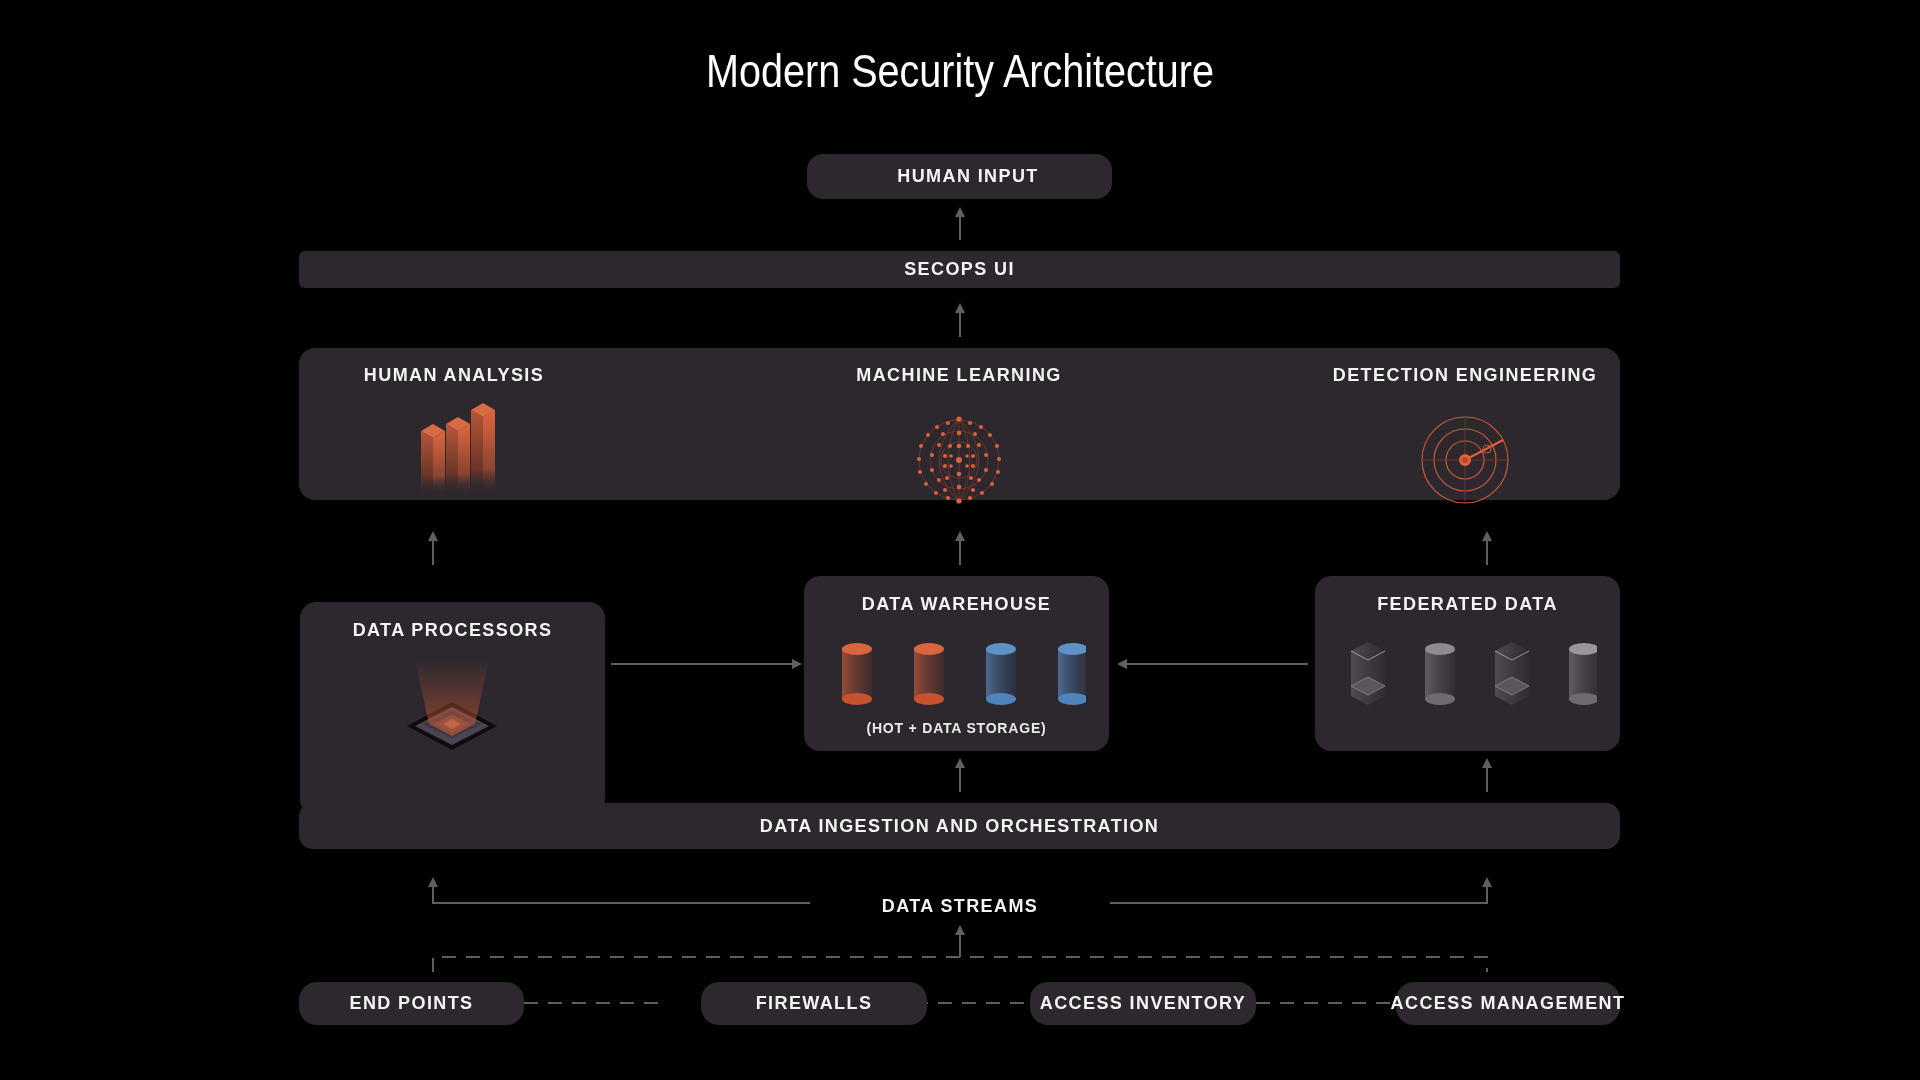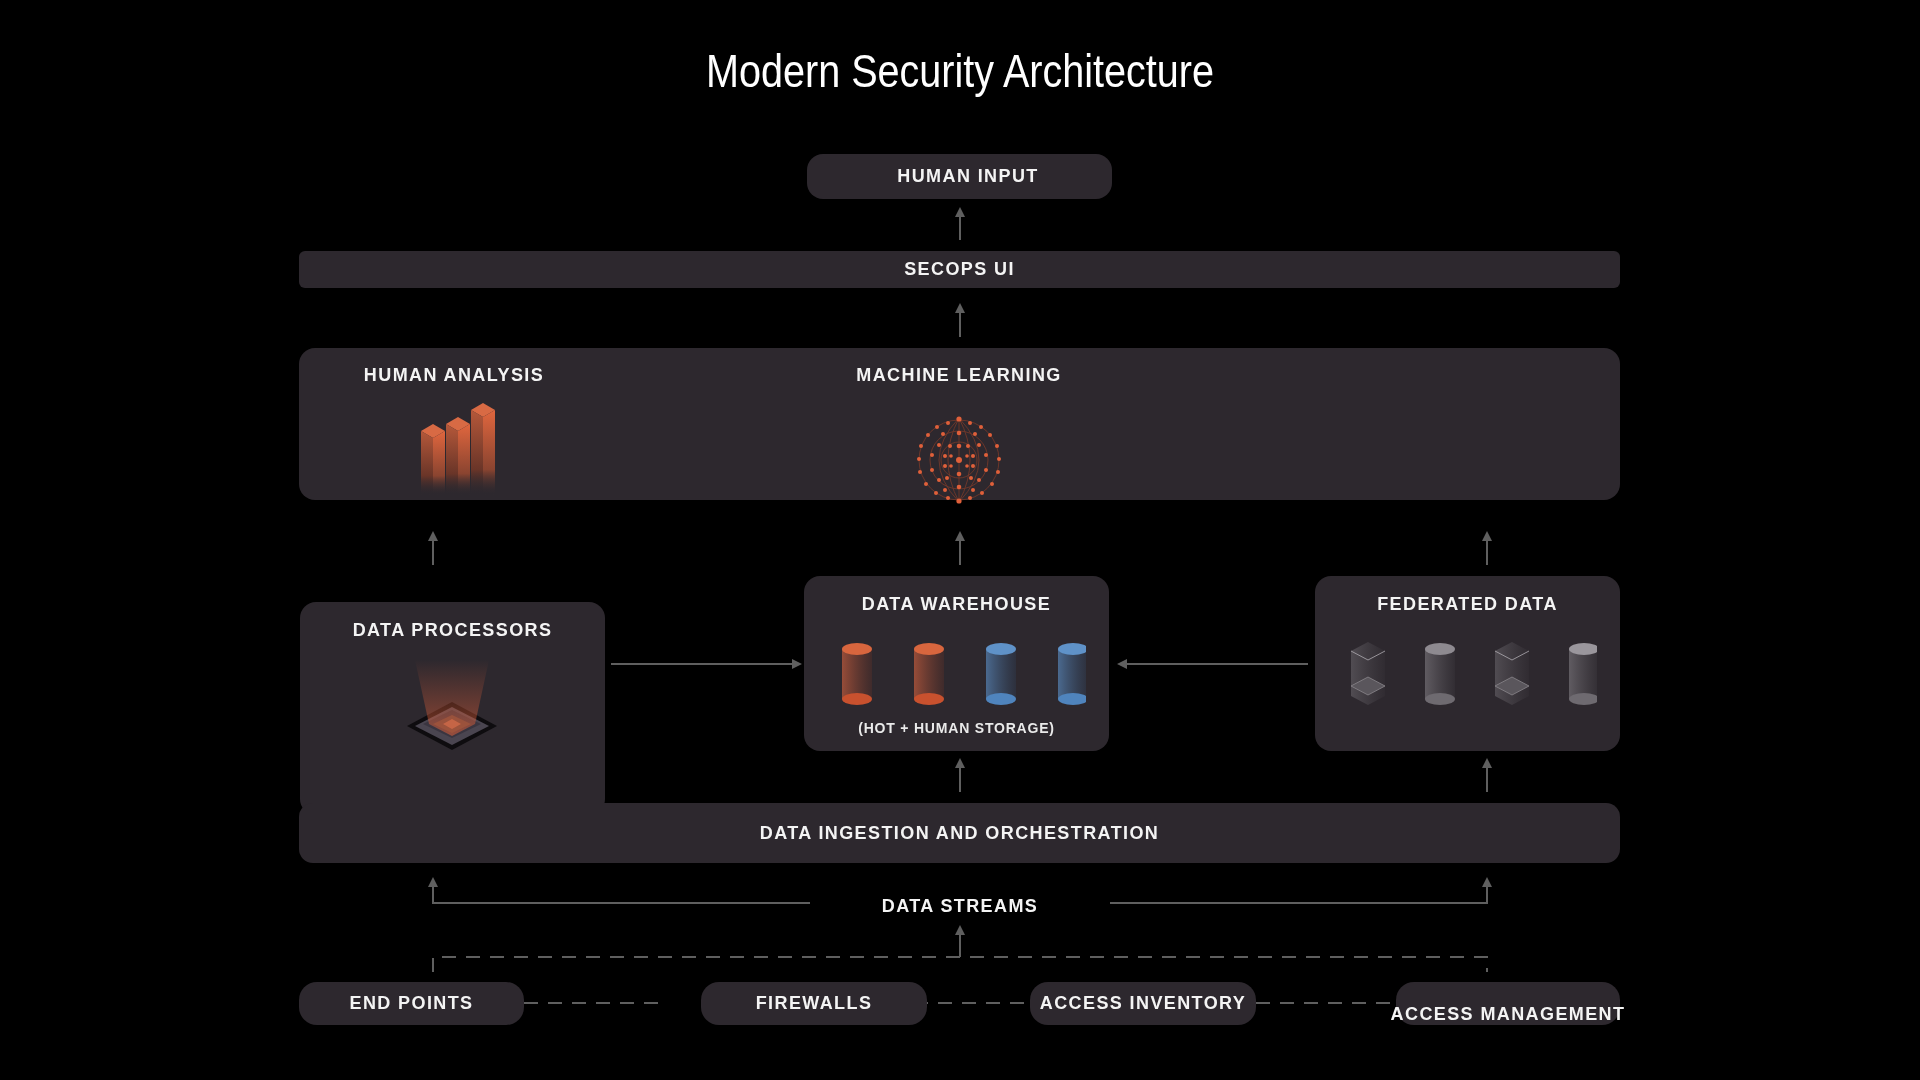--- a/index.html
+++ b/index.html
@@ -175,20 +175,38 @@
         <circle cx="-12" cy="18" r="2"></circle>
           <circle cx="12" cy="18" r="2"></circle>
         <circle cx="-8" cy="-4" r="1.8"></circle>
           <circle cx="8" cy="-4" r="1.8"></circle>
         <circle cx="-8" cy="6" r="1.8"></circle>
           <circle cx="8" cy="6" r="1.8"></circle>
       </g>
     </svg>
   </div>
 
+  <div class="section" style="left:1011px; width:310px;">
+    <span class="label">DETECTION ENGINEERING</span>
+    <svg width="92" height="92" viewBox="-46 -46 92 92" style="top:66px;">
+      <g stroke="#c8583a" stroke-width="1.2" fill="none">
+        <circle r="43"></circle>
+          <circle r="31"></circle>
+          <circle r="19"></circle>
+      </g>
+      <g stroke="#7a3a2a" stroke-width="0.8">
+        <line x1="-43" y1="0" x2="43" y2="0"></line>
+          <line x1="0" y1="-43" x2="0" y2="43"></line>
+      </g>
+      <line x1="0" y1="0" x2="38" y2="-20" stroke="#e0603a" stroke-width="2.2"></line>
+      <circle cx="22" cy="-11" r="4" stroke="#c8583a" stroke-width="1" fill="none"></circle>
+      <circle r="6" fill="#e0603a"></circle>
+      <circle r="3" fill="#b84a2c"></circle>
+    </svg>
+  </div>
 </div>
 
 <div class="box mid-box" style="left:300px; top:576px; width:305px; height:213px; display:block;margin-top:26px;">
   <span class="label">DATA PROCESSORS</span>
   <svg width="110" height="100" viewBox="0 0 110 100" style="position:absolute; left:97px; top:58px;">
     <defs>
       <linearGradient id="beam" x1="0" y1="0" x2="0" y2="1">
         <stop offset="0" stop-color="#e0603a" stop-opacity="0"></stop>
         <stop offset="1" stop-color="#e0603a" stop-opacity="0.55"></stop>
       </linearGradient>
@@ -229,21 +247,21 @@
       <rect x="160" y="8" width="30" height="50" fill="url(#coldBody)"></rect>
       <ellipse cx="175" cy="58" rx="15" ry="6" fill="#4f84bd"></ellipse>
       <ellipse cx="175" cy="8" rx="15" ry="6" fill="#5f92c8"></ellipse>
     </g>
     <g>
       <rect x="232" y="8" width="30" height="50" fill="url(#coldBody)"></rect>
       <ellipse cx="247" cy="58" rx="15" ry="6" fill="#4f84bd"></ellipse>
       <ellipse cx="247" cy="8" rx="15" ry="6" fill="#5f92c8"></ellipse>
     </g>
   </svg>
-  <span class="sublabel" style="position:absolute; left:0; right:0; top:144px; text-align:center;">(HOT + HUMAN STORAGE)</span>
+  <span class="sublabel" style="position:absolute; left:0; right:0; top:144px; text-align:center;">(HOT + DATA STORAGE)</span>
 </div>
 
 <div class="box mid-box" style="left:1315px; top:576px; width:305px; height:175px; display:block;padding-left:25px;">
   <span class="label">FEDERATED DATA</span>
   <svg width="260" height="70" viewBox="0 0 260 70" style="position:absolute; left:22px; top:65px;">
     <defs>
       <linearGradient id="greyBody" x1="0" y1="0" x2="1" y2="0">
         <stop offset="0" stop-color="#8a868c" stop-opacity="0.55"></stop>
           <stop offset="1" stop-color="#3a363c" stop-opacity="0.4"></stop>
       </linearGradient>
@@ -264,32 +282,32 @@
       <polygon points="158,45 175,36 192,45 175,54" stroke="#8a868c" stroke-width="0.8" fill="#5a565c"></polygon>
     </g>
     <g>
       <rect x="232" y="8" width="30" height="50" fill="url(#greyBody)"></rect>
       <ellipse cx="247" cy="58" rx="15" ry="6" fill="#6e6a70"></ellipse>
       <ellipse cx="247" cy="8" rx="15" ry="6" fill="#9a969c"></ellipse>
     </g>
   </svg>
 </div>
 
-<div class="box" style="left:299px; top:803px; width:1321px; height:60px; border-radius:14px;">
+<div class="box" style="left:299px; top:803px; width:1321px; height:46px; border-radius:14px;">
   <span class="label">DATA INGESTION AND ORCHESTRATION</span>
 </div>
 
 <div style="position:absolute; left:810px; top:896px; width:300px; text-align:center;">
   <span class="label">DATA STREAMS</span>
 </div>
 
 <div class="box source" style="left:299px; top:982px; width:225px; height:43px;">
   <span class="label">END POINTS</span>
 </div>
 <div class="box source" style="left:701px; top:982px; width:226px; height:43px;">
   <span class="label">FIREWALLS</span>
 </div>
 <div class="box source" style="left:1030px; top:982px; width:226px; height:43px;">
   <span class="label">ACCESS INVENTORY</span>
 </div>
-<div class="box source" style="left:1396px; top:982px; width:224px; height:43px;align-items:flex-end;">
+<div class="box source" style="left:1396px; top:982px; width:224px; height:43px;">
   <span class="label">ACCESS MANAGEMENT</span>
 </div>
 
 </body></html>

